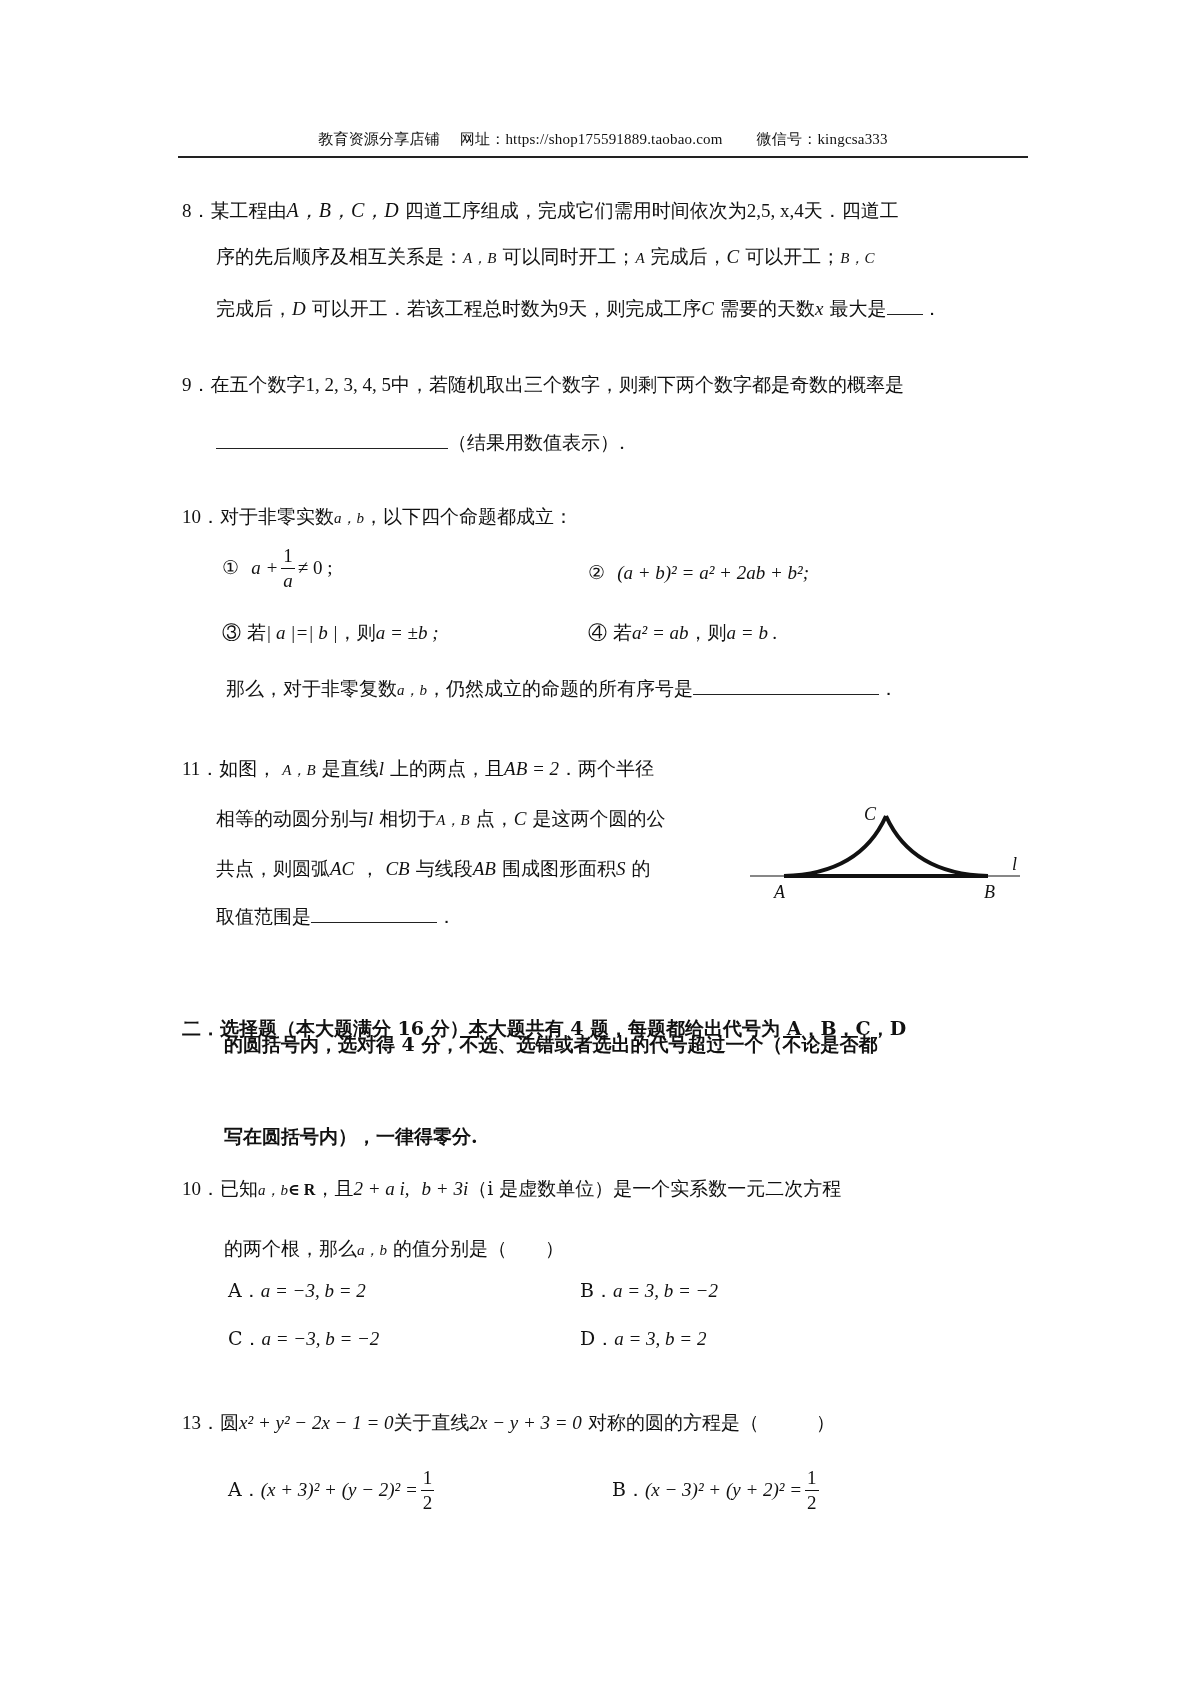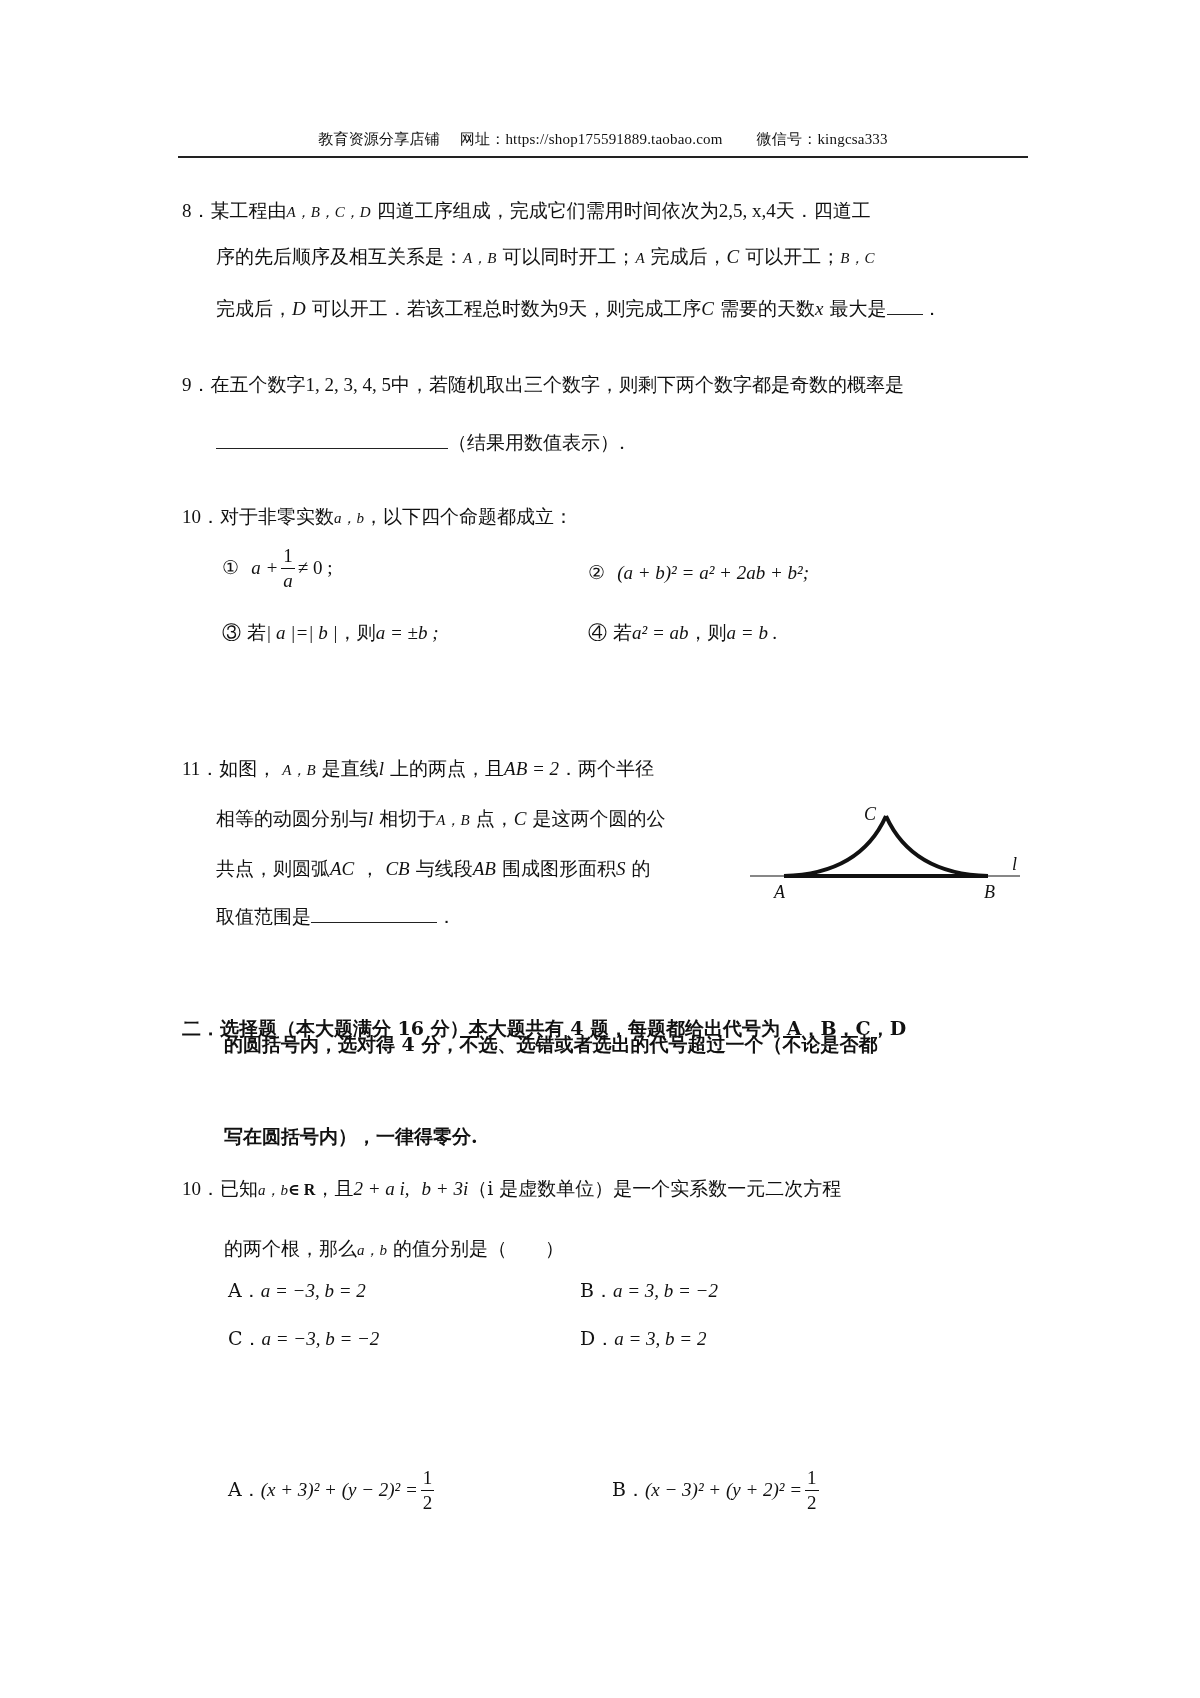--- a/index.html
+++ b/index.html
@@ -26,21 +26,21 @@
 <div class="page">
 
   <div class="header">
     <span>教育资源分享店铺</span>
     <span><span style="margin:0">网址：</span><span style="margin:0">https://shop175591889.taobao.com</span></span>
     <span style="margin-left:22px"><span style="margin:0">微信号：</span><span style="margin:0">kingcsa333</span></span>
   </div>
   <div class="header-rule"></div>
 
   <div class="line" style="left:182px; top:198px;">
-    <span class="qnum m">8．</span><span>某工程由</span><span class="i" style="font-size:15px">A，B，C，D</span> <span>四道工序组成，完成它们需用时间依次为</span><span class="m">2,5, x,4</span><span>天．四道工</span>
+    <span class="qnum m">8．</span><span>某工程由</span><span class="i" style="font-size:20px">A，B，C，D</span> <span>四道工序组成，完成它们需用时间依次为</span><span class="m">2,5, x,4</span><span>天．四道工</span>
   </div>
   <div class="line" style="left:216px; top:244px;">
     <span>序的先后顺序及相互关系是：</span><span class="i" style="font-size:15px">A，B</span> <span>可以同时开工；</span><span class="i" style="font-size:15px">A</span> <span>完成后，</span><span class="i">C</span> <span>可以开工；</span><span class="i" style="font-size:15px">B，C</span>
   </div>
   <div class="line" style="left:216px; top:296px;">
     <span>完成后，</span><span class="i">D</span> <span>可以开工．若该工程总时数为</span><span class="m">9</span><span>天，则完成工序</span><span class="i">C</span> <span>需要的天数</span><span class="i">x</span> <span>最大是</span><span class="blank" style="width:36px"></span><span>．</span>
   </div>
 
   <div class="line" style="left:182px; top:372px;">
     <span class="qnum m">9．</span><span>在五个数字</span><span class="m">1, 2, 3, 4, 5</span><span>中，若随机取出三个数字，则剩下两个数字都是奇数的概率是</span>
@@ -58,20 +58,23 @@
   </div>
   <div class="line" style="left:588px; top:560px;">
     <span>②</span>&nbsp;
     <span class="i">(a + b)² = a² + 2ab + b²;</span>
   </div>
   <div class="line" style="left:222px; top:620px;">
     <span>③</span>&nbsp;<span>若</span><span class="i">| a |=| b |</span><span>，则</span><span class="i">a = ±b ;</span>
   </div>
   <div class="line" style="left:588px; top:620px;">
     <span>④</span>&nbsp;<span>若</span><span class="i">a² = ab</span><span>，则</span><span class="i">a = b .</span>
+  </div>
+  <div class="line" style="left:226px; top:676px;">
+    <span>那么，对于非零复数</span><span class="i" style="font-size:15px">a，b</span><span>，仍然成立的命题的所有序号是</span><span class="blank" style="width:186px"></span><span>．</span>
   </div>
 
   <div class="line" style="left:182px; top:756px;">
     <span class="qnum m">11．</span><span>如图，</span> <span class="i" style="font-size:15px">A，B</span> <span>是直线</span><span class="i">l</span> <span>上的两点，且</span><span class="i">AB = 2</span><span>．两个半径</span>
   </div>
   <div class="line" style="left:216px; top:856px;">
     <span>共点，则圆弧</span><span class="i">AC</span> <span>，</span> <span class="i">CB</span> <span>与线段</span><span class="i">AB</span> <span>围成图形面积</span><span class="i">S</span> <span>的</span>
   </div>
   <div class="line" style="left:216px; top:806px;">
     <span>相等的动圆分别与</span><span class="i">l</span> <span>相切于</span><span class="i" style="font-size:15px">A，B</span> <span>点，</span><span class="i">C</span> <span>是这两个圆的公</span>
@@ -115,20 +118,23 @@
   <div class="line" style="left:580px; top:1278px;">
     <span>B．</span><span class="i">a = 3,   b = −2</span>
   </div>
   <div class="line" style="left:228px; top:1326px;">
     <span>C．</span><span class="i">a = −3,   b = −2</span>
   </div>
   <div class="line" style="left:580px; top:1326px;">
     <span>D．</span><span class="i">a = 3,   b = 2</span>
   </div>
 
+  <div class="line" style="left:182px; top:1410px;">
+    <span class="qnum m">13．</span><span>圆</span><span class="i">x² + y² − 2x − 1 = 0</span><span>关于直线</span><span class="i">2x − y + 3 = 0</span> <span>对称的圆的方程是（　　　）</span>
+  </div>
   <div class="line" style="left:228px; top:1466px; line-height:30px;">
     <span>A．</span><span class="i">(x + 3)² + (y − 2)² =</span><span class="frac"><span class="num">1</span><span class="den">2</span></span>
   </div>
   <div class="line" style="left:612px; top:1466px; line-height:30px;">
     <span>B．</span><span class="i">(x − 3)² + (y + 2)² =</span><span class="frac"><span class="num">1</span><span class="den">2</span></span>
   </div>
 
 </div>
 
 </body></html>

